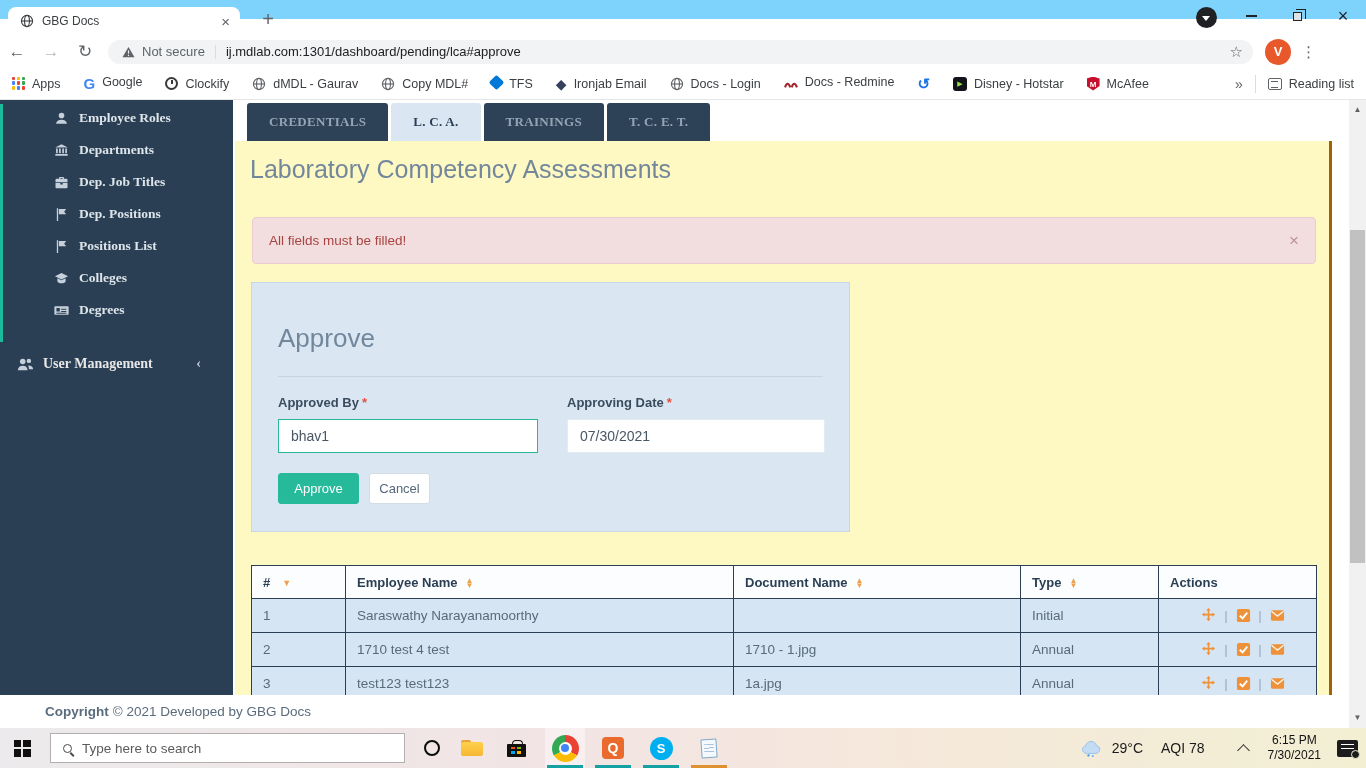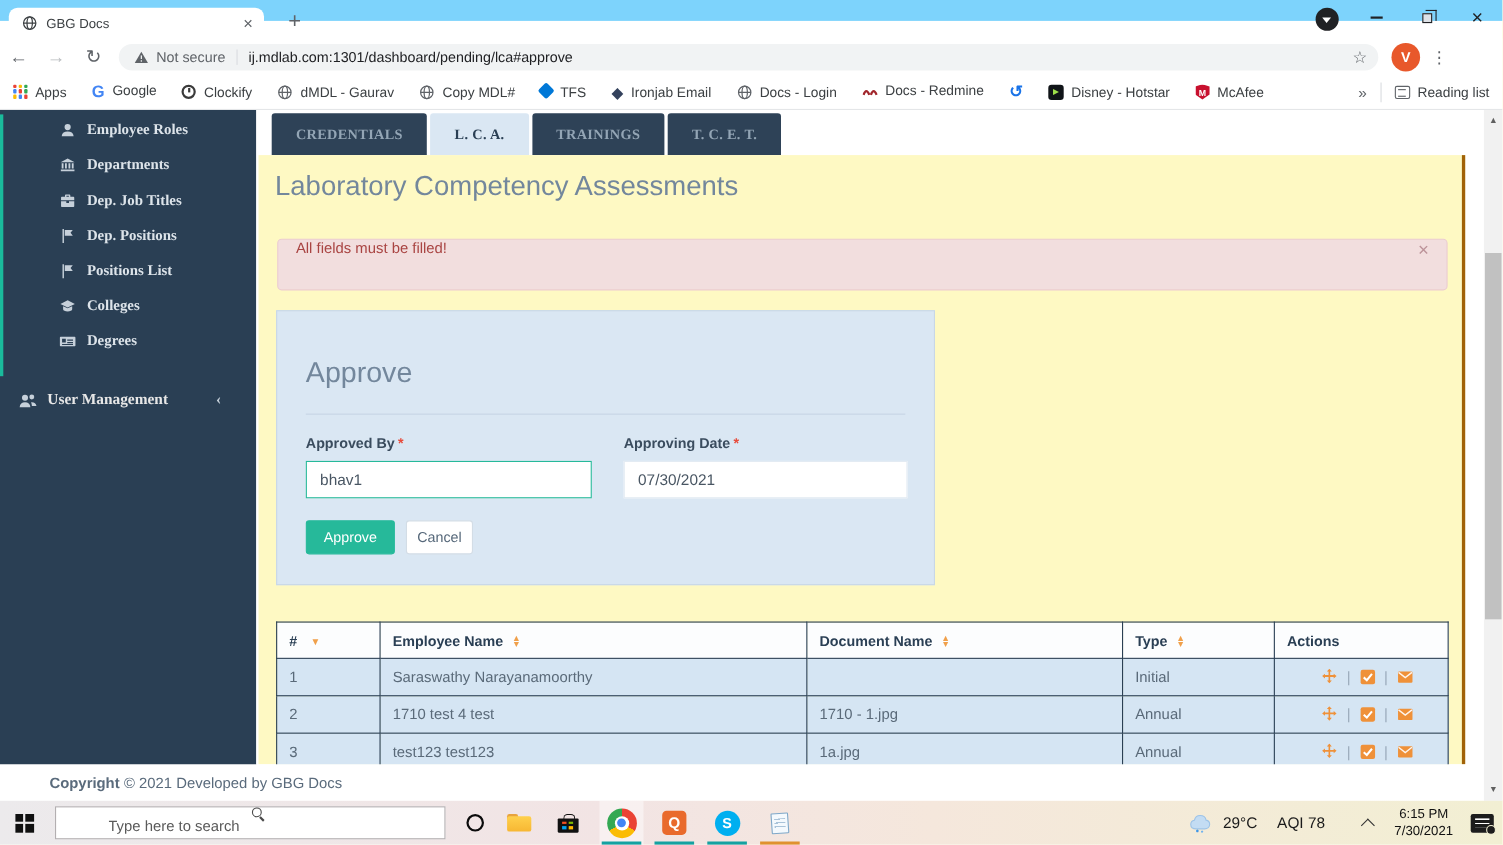--- a/index.html
+++ b/index.html
@@ -67,21 +67,21 @@
   .side-section .chev { position:absolute; right:32px; font-size:14px; color:#C6D0DA; font-weight:bold; }
 
   .content { position:absolute; left:233px; top:0; width:1116px; height:595px; background:#fff; overflow:hidden; }
   .tabs-row { position:absolute; left:14px; top:3px; display:flex; gap:3px;font-family:Liberation Serif, serif; }
   .ptab { height:38px; line-height:38px; padding:0 22px; background:#2E4257; color:#93A5B5; font-size:13px; font-weight:bold; border-radius:3px 3px 0 0; letter-spacing:.3px; }
   .ptab.active { background:#DAE7F3; color:#2A3F54; }
 
   .panel { position:absolute; left:2px; top:41px; width:1097px; height:554px; background:#fef9c3; border-right:3px solid #a16207; }
   .page-title { position:absolute; left:15px; top:14px; font-size:25px; color:#73879C; }
 
-  .alert { position:absolute; left:17px; top:76px; width:1064px; height:47px; background:#F2DEDE; border:1px solid #EBCCD1; border-radius:4px; display:flex; padding:0 16px; }
+  .alert { position:absolute; left:17px; top:76px; width:1064px; height:47px; background:#F2DEDE; border:1px solid #EBCCD1; border-radius:4px; display:flex; align-items:center; padding:0 16px; }
   .alert-msg { font-size:13.5px; color:#A94442; }
   .alert-close { margin-left:auto; font-size:17px; color:#BC9399; }
 
   .form-card { position:absolute; left:16px; top:141px; width:599px; height:250px; border:1px solid #C8D7E6; background:#DAE7F3; }
   .form-h { position:absolute; left:26px; top:40px; font-size:26px; color:#73879C; font-weight:normal; }
   .form-hr { position:absolute; left:26px; right:26px; top:93px; border-top:1px solid #C6D5E4; }
   .f-label { position:absolute; top:112px; font-size:13px; font-weight:bold; color:#3A4C5E; }
   .f-label .req { color:#E74C3C; margin-left:3px; }
   .f-input { position:absolute; top:136px; height:34px; background:#fff; font-size:14px; color:#495663; padding:0 12px; font-family:"Liberation Sans",sans-serif; }
   .in-approved { left:26px; width:260px; border:1px solid #26B99A; outline:none; }
@@ -108,21 +108,21 @@
 
   .vscroll { position:absolute; left:1349px; top:0; width:17px; height:628px; background:#F1F1F1; }
   .vs-arrow { position:absolute; left:0; width:17px; height:16px; color:#606060; font-size:8px; text-align:center; line-height:16px; }
   .vs-thumb { position:absolute; left:1px; top:130px; width:15px; height:333px; background:#C1C1C1; }
 
   
   .taskbar { position:absolute; left:0; top:728px; width:1366px; height:40px; background:linear-gradient(90deg,#ECEAEC 0%,#F2E4E4 40%,#F5E7DC 62%,#F2EFD3 100%); display:flex; align-items:center; }
   .startbtn { width:44px; height:40px; display:flex; align-items:center; justify-content:center; }
   .winlogo { width:17px; height:17px; display:grid; grid-template-columns:1fr 1fr; gap:1.5px; }
   .winlogo i { background:#101010; }
-  .tb-search { position:absolute; left:50px; top:5px; width:355px; height:30px; background:#fff; border:1px solid #B3AFB1; display:flex; align-items:center; padding-left:12px;flex-direction:column; }
+  .tb-search { position:absolute; left:50px; top:5px; width:355px; height:30px; background:#fff; border:1px solid #B3AFB1; display:flex; align-items:center; padding-left:12px; }
   .mag { width:9px; height:9px; border:1.6px solid #4A4A4A; border-radius:50%; position:relative; flex:none; }
   .mag::after { content:""; position:absolute; left:7px; top:7px; width:5px; height:1.6px; background:#4A4A4A; transform:rotate(45deg); transform-origin:0 0; }
   .tb-search input { border:none; outline:none; background:transparent; font-size:13.5px; color:#3a3a3a; margin-left:10px; width:280px; font-family:"Liberation Sans",sans-serif; }
   .tb-search input::placeholder { color:#5A5A5A; opacity:1; }
   .tbtn { position:absolute; top:0; width:40px; height:40px; display:flex; align-items:center; justify-content:center; }
   .tbtn.open::after { content:""; position:absolute; bottom:0; left:2px; width:36px; height:3px; background:#15A1A1; }
   .tbtn.attn::after { background:#E0912F; }
   .tbtn.activewin { background:rgba(255,255,255,.45); }
   .cortana { width:16px; height:16px; border:2.5px solid #0B0B0B; border-radius:50%; }
   .folder { width:22px; height:16px; position:relative; }

